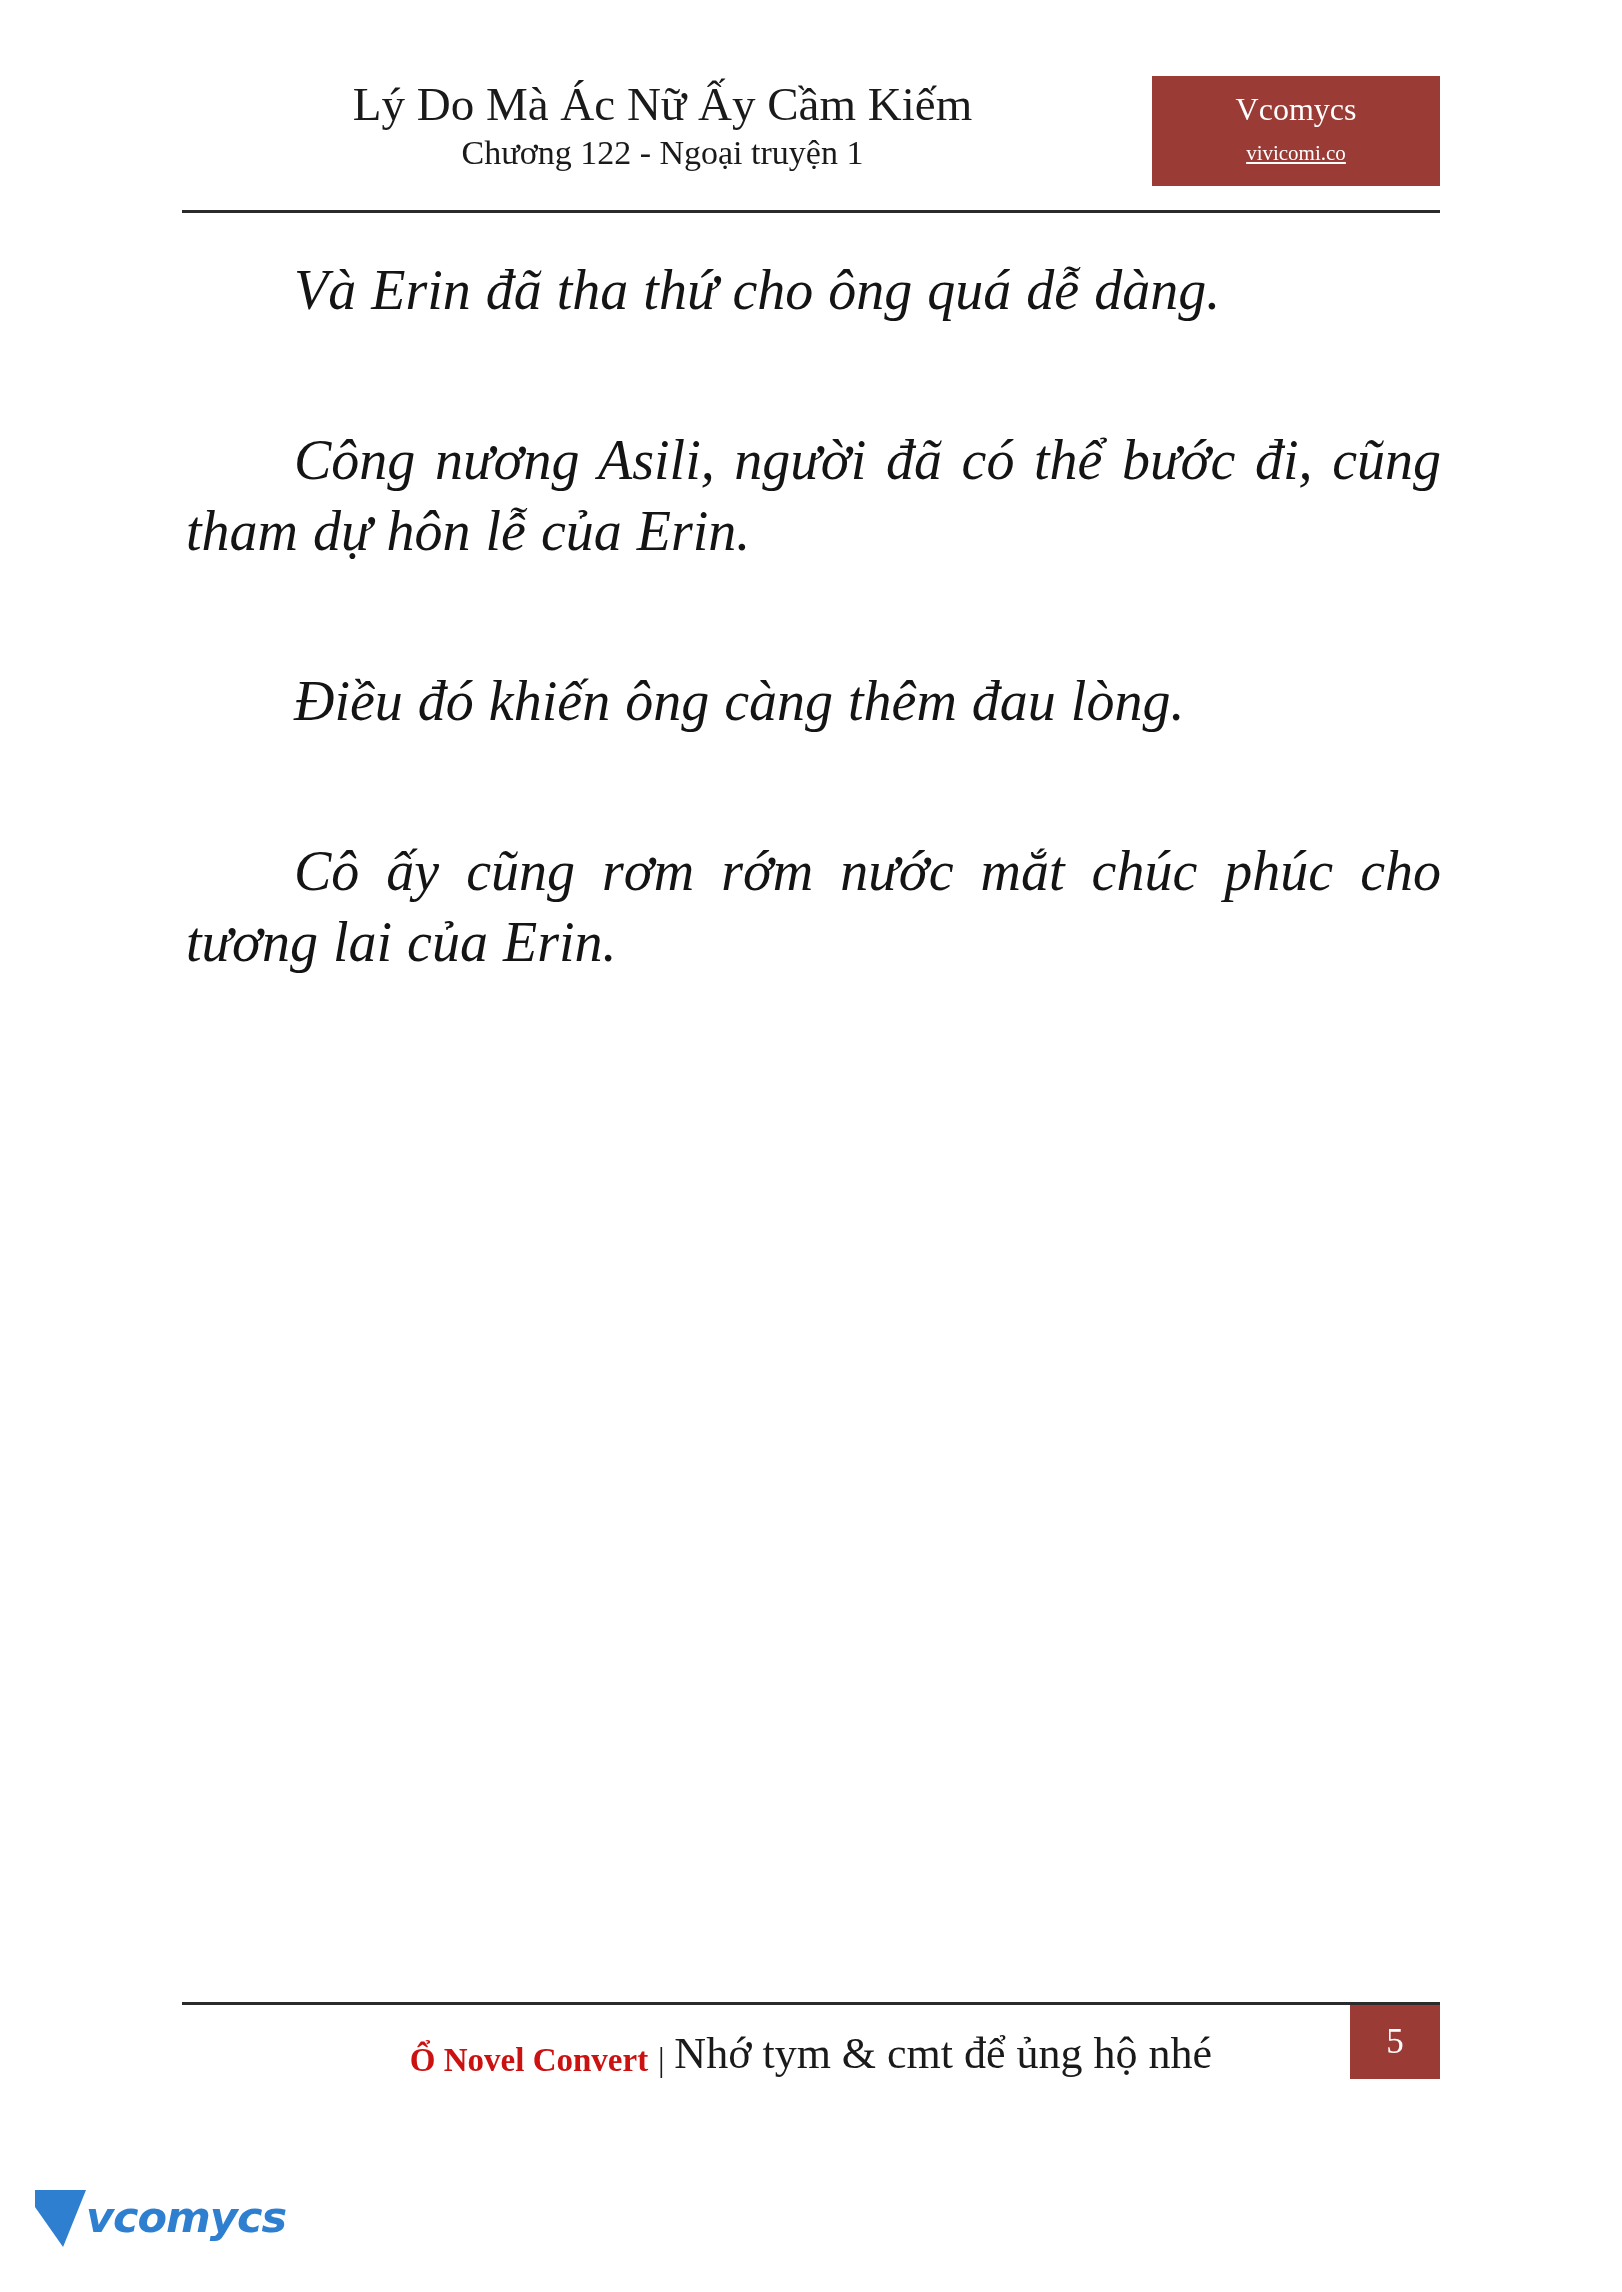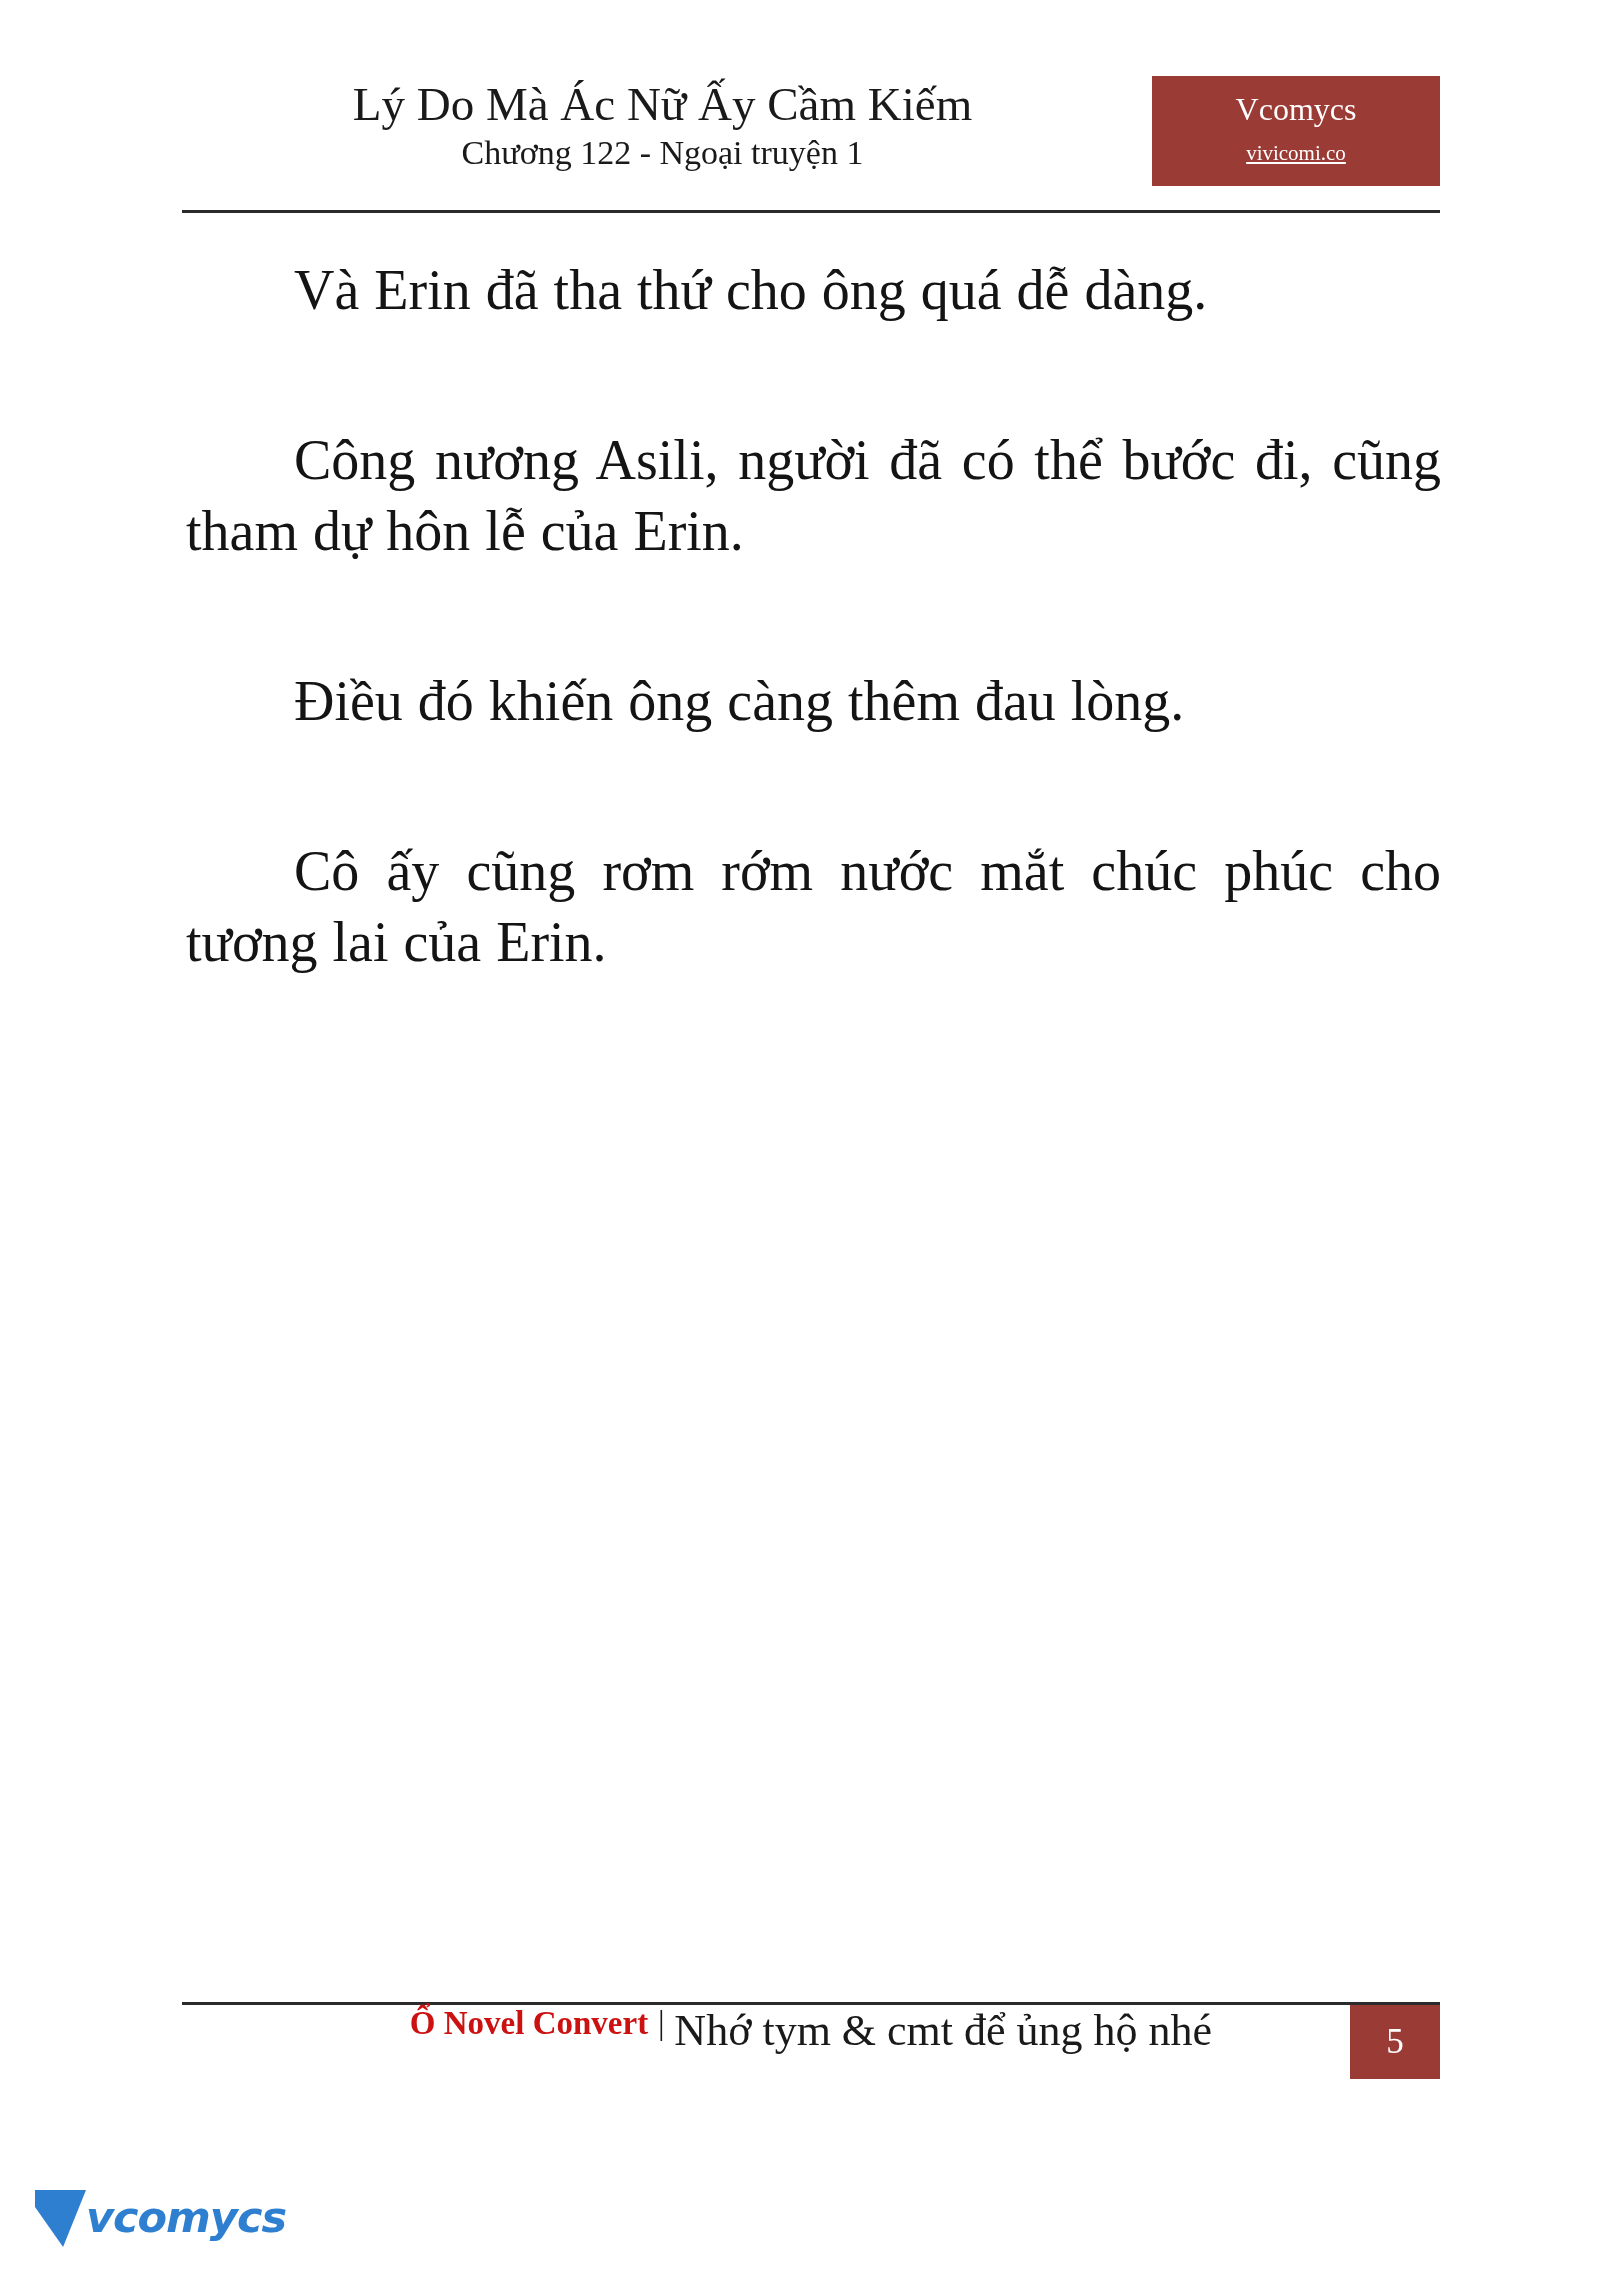--- a/index.html
+++ b/index.html
@@ -83,20 +83,21 @@
     line-height: 44px;
     text-decoration: underline;
   }
 
   
   .content {
     position: absolute;
     top: 255px;
     left: 186px;
     width: 1255px;
+    font-style: italic;
   }
   .para {
     font-size: 56px;
     line-height: 1.28;
     text-align: justify;
     text-indent: 108px;
     margin: 0 0 98px 0;
     color: #141414;
     word-spacing: 1px;
   }
@@ -121,21 +122,21 @@
     height: 2.9px;
     background: #2b2b2b;
   }
   .footer-inner {
     position: absolute;
     left: 0;
     top: 2.9px;
     width: 100%;
     height: 74px;
     display: flex;
-    align-items: flex-start;
+    align-items: flex-end;
     justify-content: center;
   }
   .footer-brand {
     color: #cc1111;
     font-weight: bold;
     font-size: 33px;
     white-space: nowrap;
   }
   .footer-sep {
     color: #1a1a1a;

